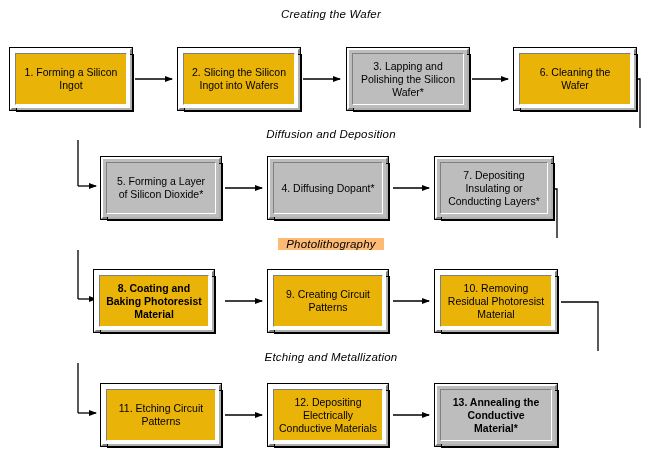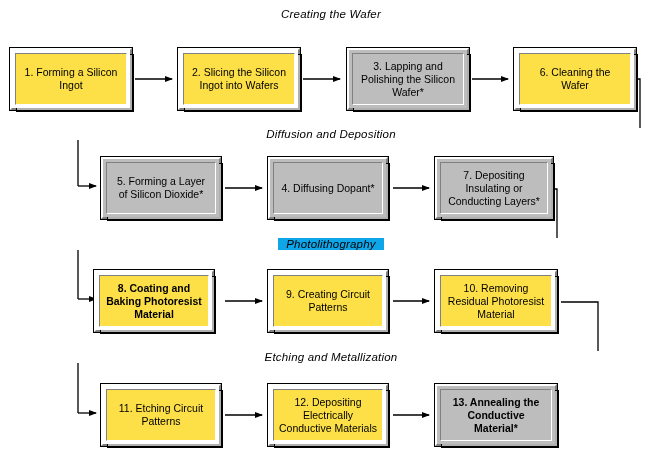--- a/index.html
+++ b/index.html
@@ -57,21 +57,21 @@
   }
   .proc-box .label {
     font-size: 10.5px;
     line-height: 13px;
     color: #000000;
     text-align: center;
     padding: 0 4px;
     white-space: pre-line;
   }
   .proc-box.white { background: #ffffff; }
-  .proc-box.white .inner { background: #fde047; }
+  .proc-box.white .inner { background: #eab308; }
   .proc-box.shaded { background: #bdbdbd; }
   .proc-box.shaded .inner { background: #bdbdbd; }
 
   
   .proc-box::after {
     content: "";
     position: absolute;
     right: -4px;
     top: 4px;
     bottom: -4px;
@@ -111,21 +111,21 @@
 
 <div id="chart-root">
 
   <div class="section-title" style="left:0; top:8px; width:650px; background:transparent;">Creating the Wafer</div>
 
   <div class="section-title" style="left:0; top:128px; width:650px;">
     <span style="background:#fff; padding:0 8px;">Diffusion and Deposition</span>
   </div>
 
   <div class="section-title" style="left:0; top:238px; width:650px;">
-    <span style="background:#0ea5e9; padding:0 8px;">Photolithography</span>
+    <span style="background:#fdba74; padding:0 8px;">Photolithography</span>
   </div>
 
   <div class="section-title" style="left:0; top:351px; width:650px;">
     <span style="background:#fff; padding:0 8px;margin-top:40px;">Etching and Metallization</span>
   </div>
 
   <svg class="conn-svg" viewBox="0 0 650 469" xmlns="http://www.w3.org/2000/svg">
     <defs>
       <marker id="arrow" markerWidth="8" markerHeight="8" refX="7" refY="3" orient="auto" markerUnits="userSpaceOnUse">
         <path d="M0,0 L8,3 L0,6 z" fill="#000000"></path>

